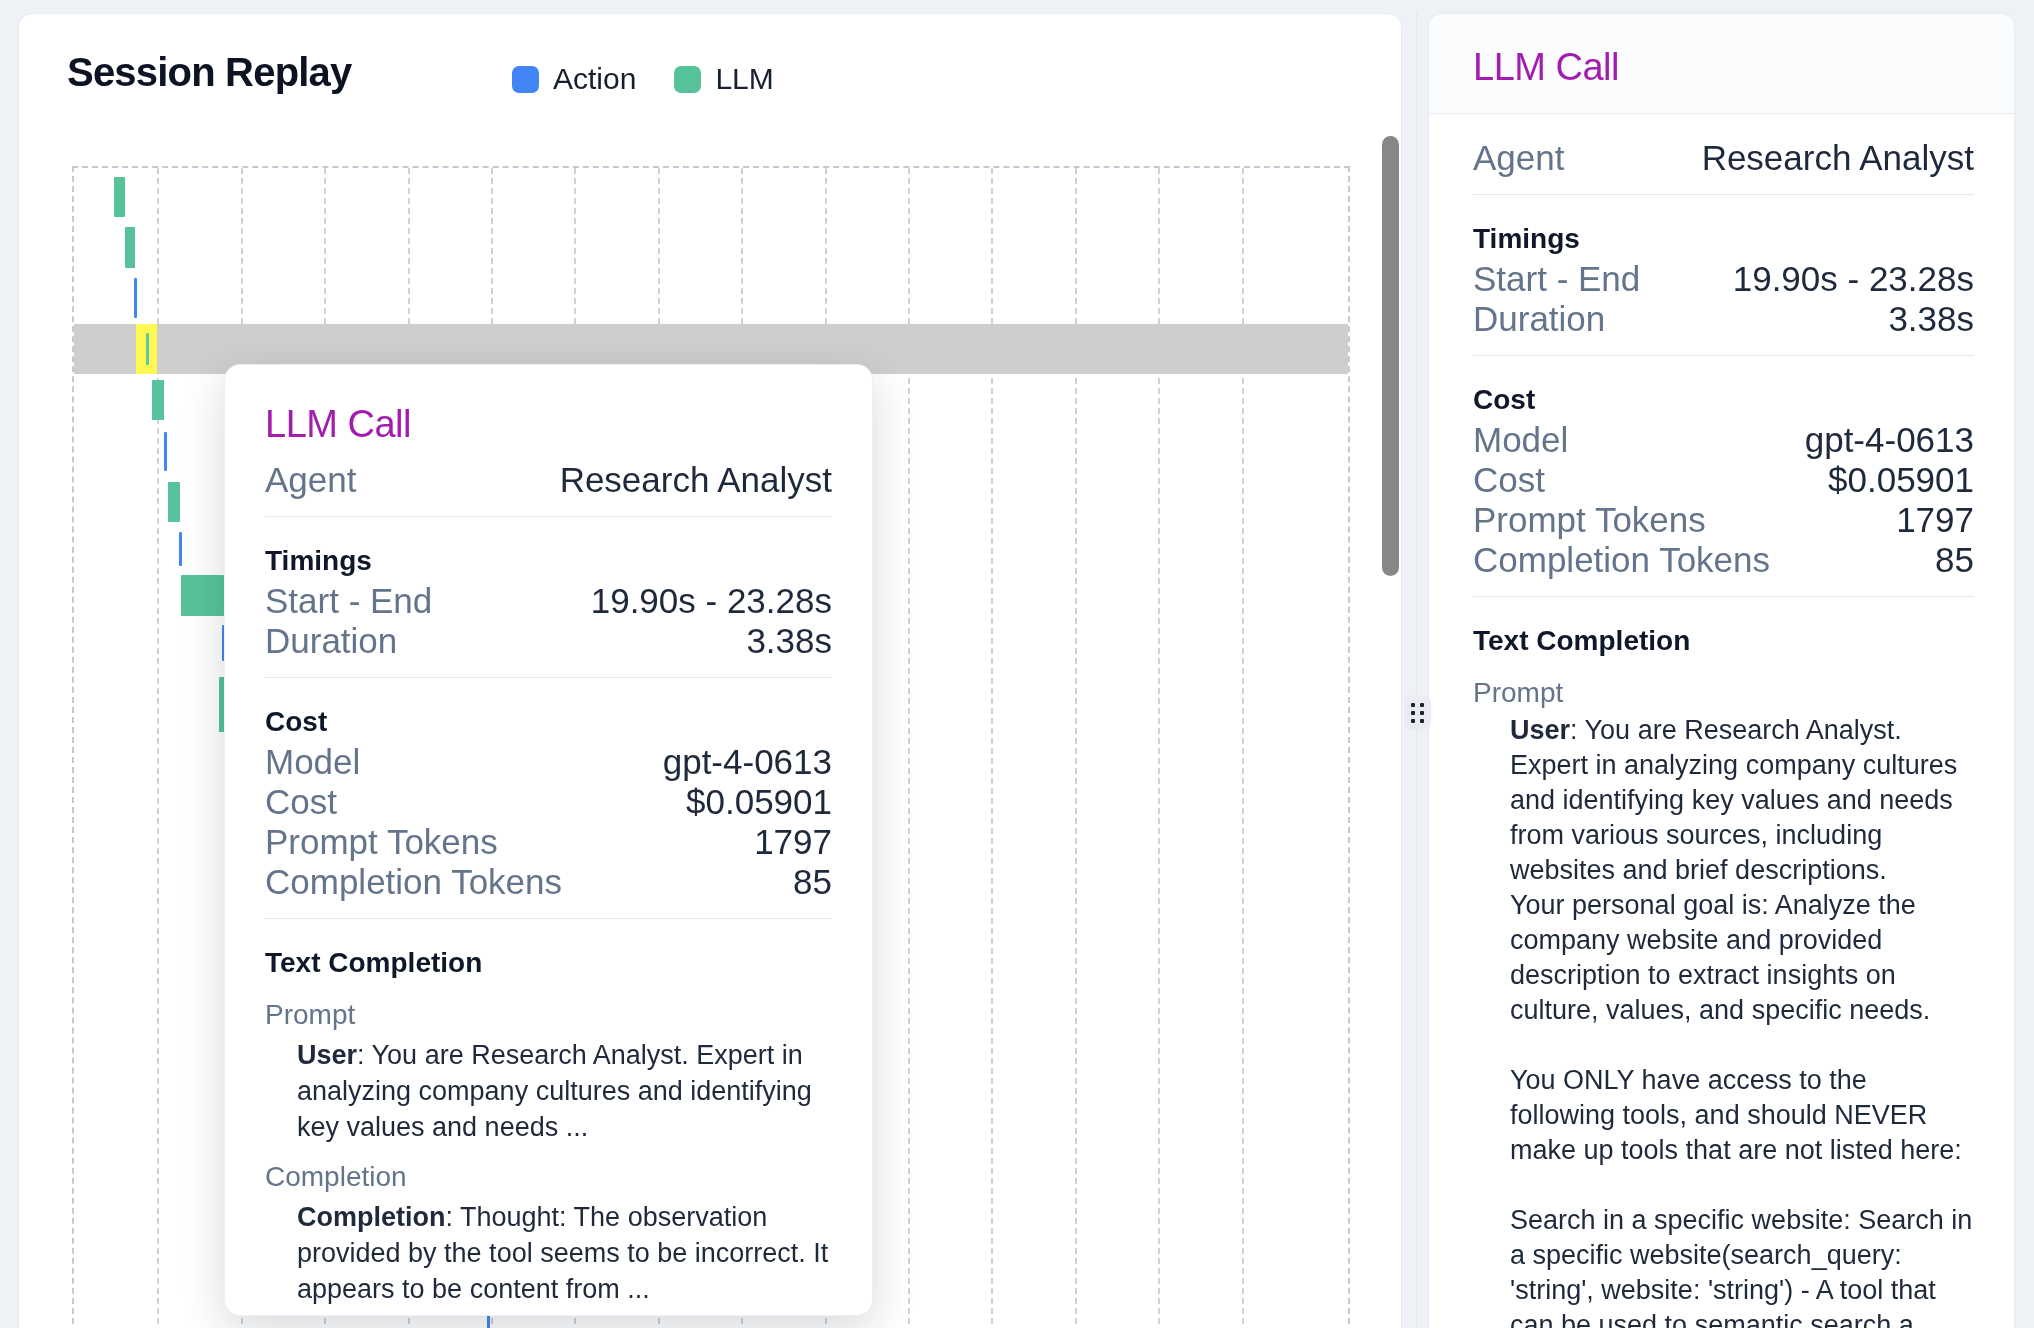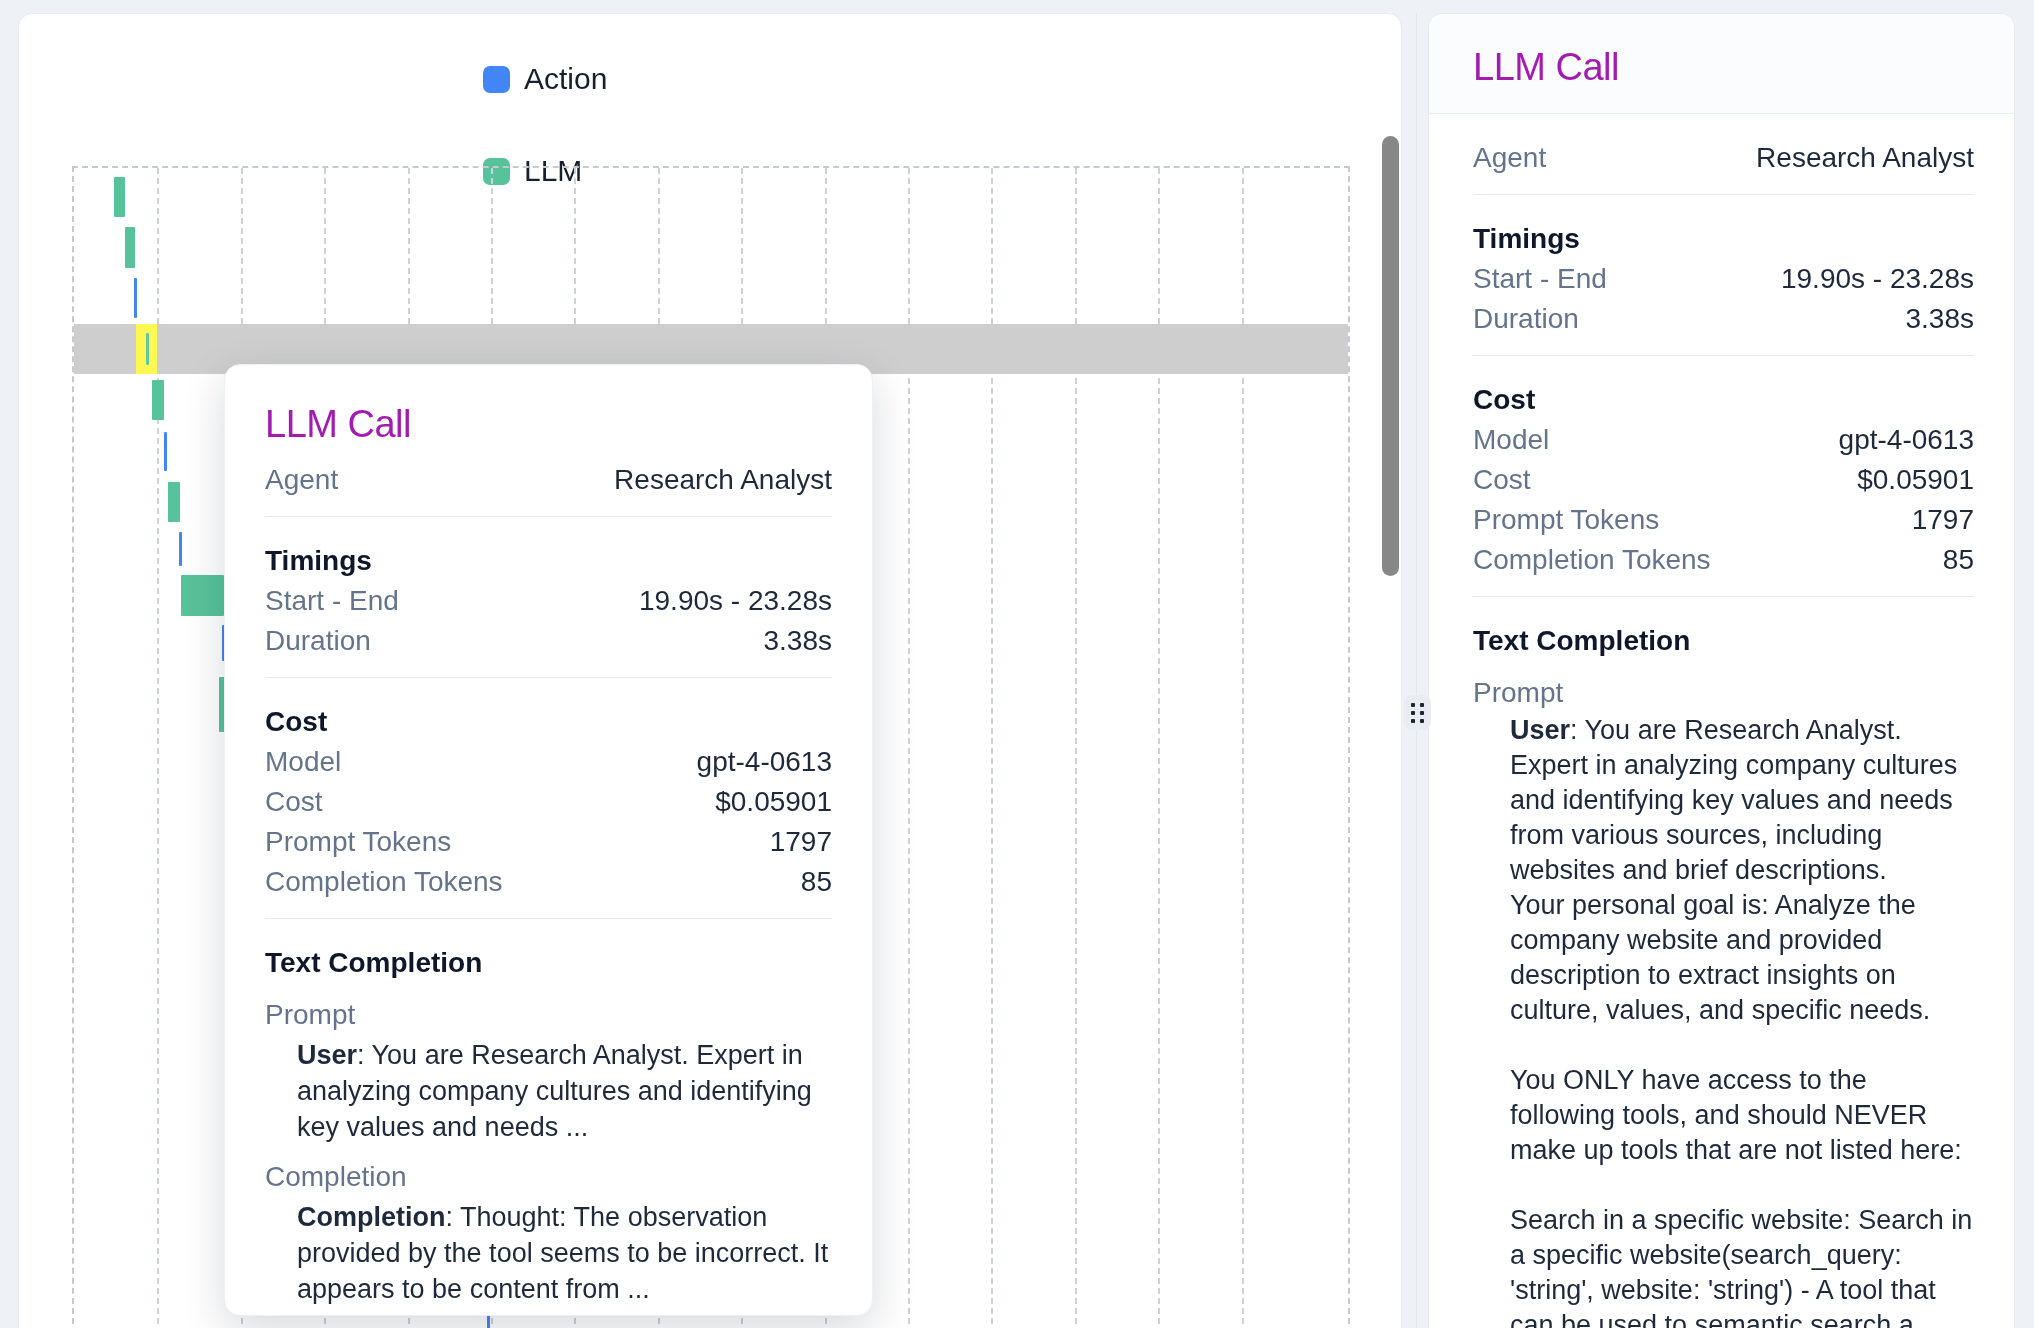--- a/index.html
+++ b/index.html
@@ -15,21 +15,21 @@
     background:#ffffff;
     border:1px solid #e7eaf0;
     border-radius:14px;
   }
   
   .left-card { left:18px; top:13px; width:1384px; height:1360px; }
   .session-title {
     position:absolute; left:48px; top:36px;
     font-size:40px; font-weight:bold; letter-spacing:-0.8px; color:#0c1322;
   }
-  .legend { position:absolute; left:464px; top:48px; display:flex; gap:58px;flex-direction:column; }
+  .legend { position:absolute; left:493px; top:48px; display:flex; gap:38px; }
   .legend-item { display:flex; align-items:center; gap:14px; cursor:pointer; }
   .legend-swatch { width:27px; height:27px; border-radius:7px; }
   .legend-label { font-size:30px; color:#16202e; }
 
   .timeline-chart {
     position:absolute; left:53px; top:152px; width:1278px; height:1208px;
     border-top:2px dashed #c5cad2;
     border-left:2px dashed #c5cad2;
     border-right:2px dashed #c5cad2;
   }
@@ -45,21 +45,21 @@
 
   
   .tooltip-card {
     position:absolute; left:205px; top:350px; width:649px; height:952px;
     background:#ffffff; border:1px solid #edf0f4; border-radius:16px;
     box-shadow:0 14px 44px rgba(15,23,42,0.16);
     padding:38px 40px 0 40px;
     z-index:5;
   }
   .panel-title { font-size:38px; font-weight:normal; letter-spacing:-0.5px; color:#a21caf; }
-  .kv-row { display:flex; justify-content:space-between; align-items:baseline; line-height:40px; font-size:28px;gap:36px; }
+  .kv-row { display:flex; justify-content:space-between; align-items:baseline; line-height:40px; font-size:35px;gap:36px; }
   .kv-label { color:#64748b; }
   .kv-value { color:#1e293b; }
   .divider { border:none; border-top:1px solid #e5e8ee; margin:16px 0; }
   .section-heading { font-size:28px; font-weight:bold; color:#0f172a; line-height:40px; margin-top:24px; }
   .sub-label { font-size:28px; color:#64748b; line-height:40px; margin-top:12px; }
   .msg-block { font-size:27px; line-height:36px; color:#1e293b; padding-left:32px; margin-top:2px; }
   .tooltip-card .panel-title { margin-bottom:14px; }
 
   
   .split-divider-line { position:absolute; left:1416px; top:13px; width:1px; height:1315px; background:#e3e7ed; }
@@ -81,20 +81,21 @@
   }
   .detail-body { padding:24px 40px 0 44px; }
   .panel-msg { font-size:27px; line-height:35px; color:#1e293b; padding-left:37px; }
   .panel-msg .gap { height:35px; }
 </style>
 </head>
 <body>
 
 <div class="card left-card">
 
+  <div class="session-title">Session Replay</div>
 
   <div class="legend">
     <div class="legend-item">
       <span class="legend-swatch" style="background: rgb(66, 133, 245);"></span>
       <span class="legend-label">Action</span>
     </div>
     <div class="legend-item">
       <span class="legend-swatch" style="background: rgb(87, 195, 154);"></span>
       <span class="legend-label">LLM</span>
     </div>

